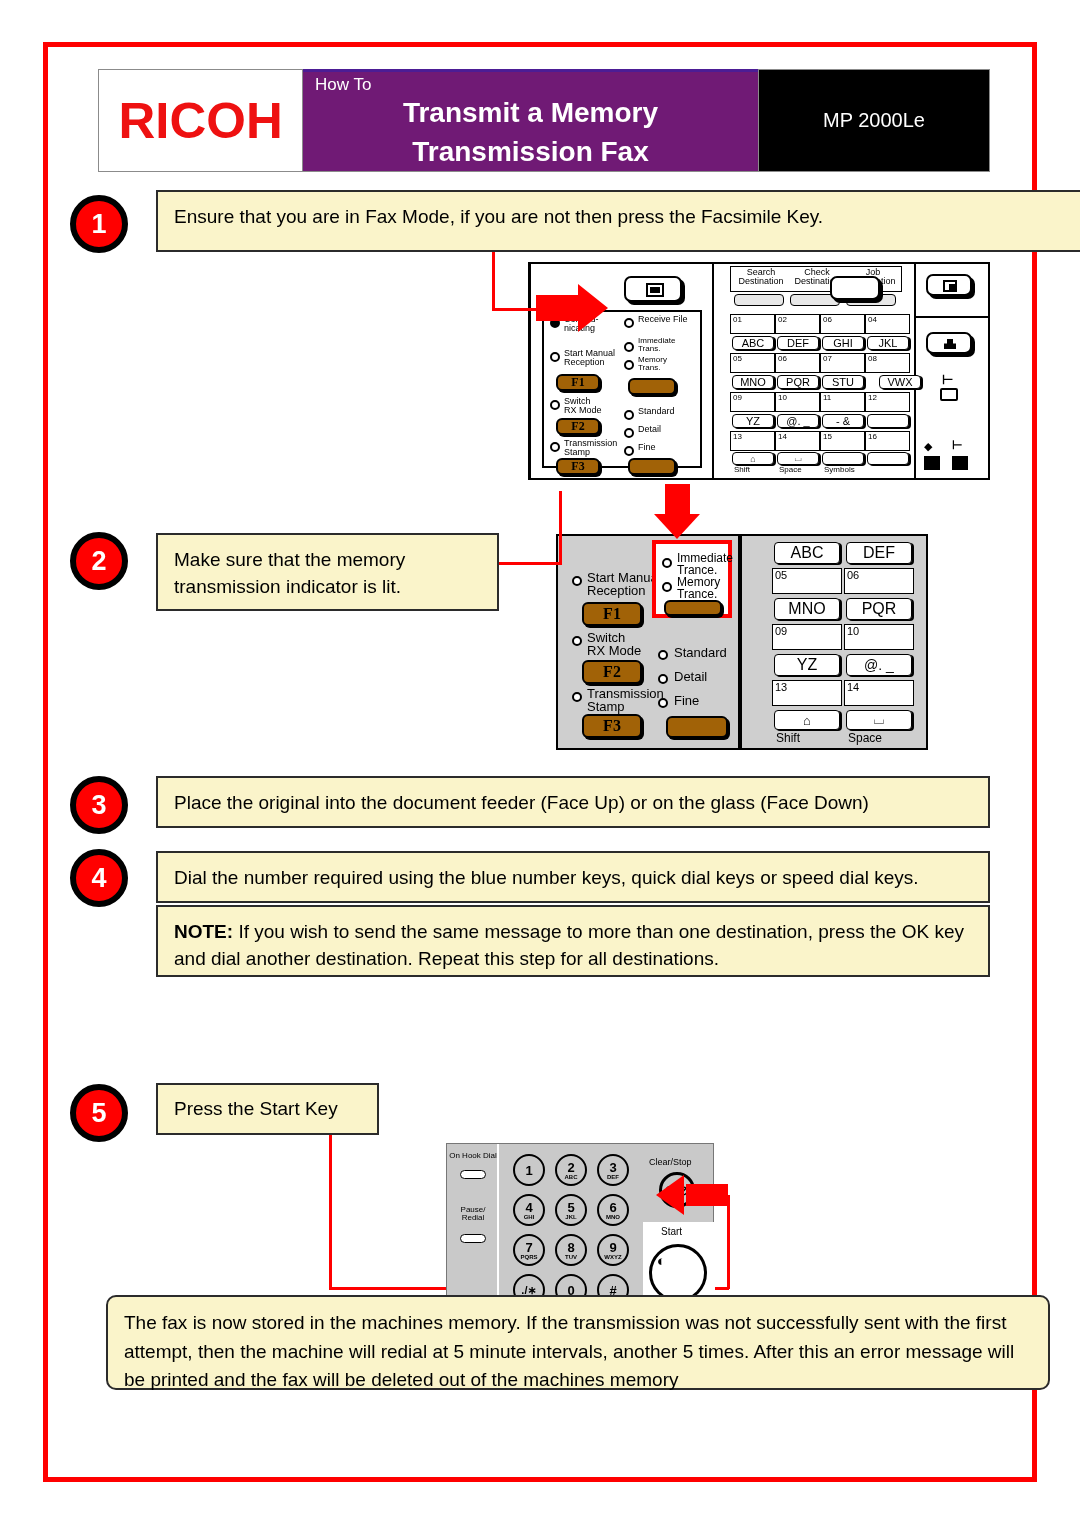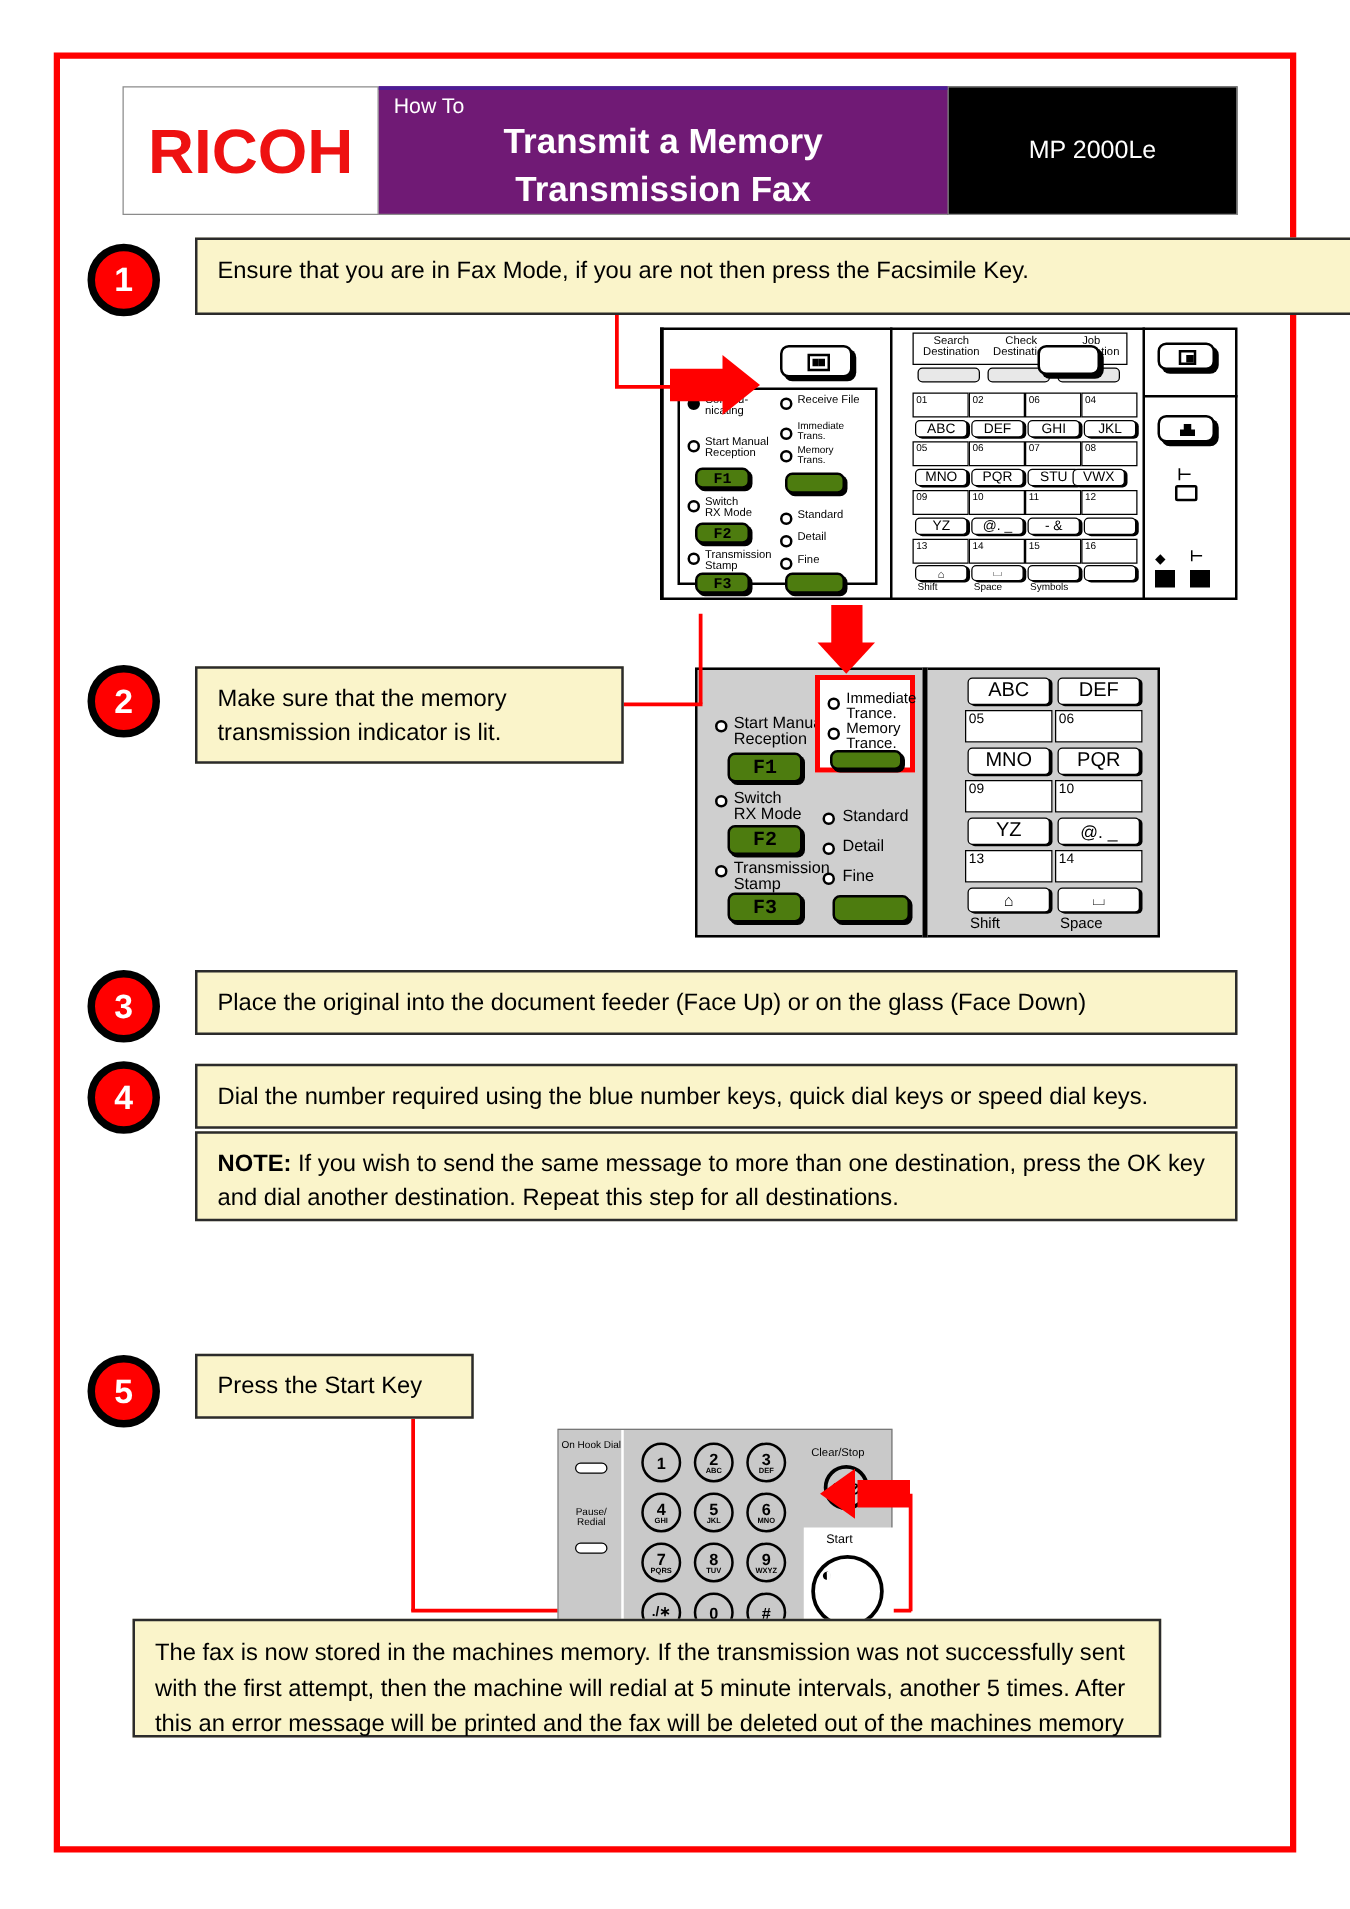--- a/index.html
+++ b/index.html
@@ -205,25 +205,25 @@
     position: absolute;
     width: 10px; height: 10px;
     border-radius: 50%;
     border: 2px solid #000000;
     background: #ffffff;
     box-sizing: border-box;
   }
   .cp-led.on { background: #000000; }
   .fkey {
     position: absolute;
-    background: #4d7c0f;
+    background: #a16207;
     border: 2px solid #000000;
     border-radius: 6px;
     box-sizing: border-box;
-    font-family: Liberation Mono, monospace;
+    font-family: Liberation Serif, serif;
     font-weight: bold;
     font-size: 12px;
     display: flex; align-items: center; justify-content: center;
     box-shadow: 2px 2px 0 #000000;
   }
   .qd-slot {
     position: absolute;
     background: #ffffff;
     border: 1px solid #000000;
     box-sizing: border-box;
@@ -427,21 +427,21 @@
     <div class="qd-key" style="left:339px; top:78px; width:42px; height:14px;">JKL</div>
 
     <div class="qd-slot" style="left:202px; top:95px; width:45px; height:20px;">05</div>
     <div class="qd-slot" style="left:247px; top:95px; width:45px; height:20px;">06</div>
     <div class="qd-slot" style="left:292px; top:95px; width:45px; height:20px;">07</div>
     <div class="qd-slot" style="left:337px; top:95px; width:45px; height:20px;">08</div>
 
     <div class="qd-key" style="left:204px; top:117px; width:42px; height:14px;">MNO</div>
     <div class="qd-key" style="left:249px; top:117px; width:42px; height:14px;">PQR</div>
     <div class="qd-key" style="left:294px; top:117px; width:42px; height:14px;">STU</div>
-    <div class="qd-key" style="left:330px; top:117px; width:42px; height:14px;">VWX</div>
+    <div class="qd-key" style="left:351px; top:117px; width:42px; height:14px;">VWX</div>
 
     <div class="qd-slot" style="left:202px; top:134px; width:45px; height:20px;">09</div>
     <div class="qd-slot" style="left:247px; top:134px; width:45px; height:20px;">10</div>
     <div class="qd-slot" style="left:292px; top:134px; width:45px; height:20px;">11</div>
     <div class="qd-slot" style="left:337px; top:134px; width:45px; height:20px;">12</div>
 
     <div class="qd-key" style="left:204px; top:156px; width:42px; height:14px;">YZ</div>
     <div class="qd-key" style="left:249px; top:156px; width:42px; height:14px;">@. _</div>
     <div class="qd-key" style="left:294px; top:156px; width:42px; height:14px;">- &amp;</div>
     <div class="qd-key" style="left:339px; top:156px; width:42px; height:14px;"></div>
@@ -611,15 +611,15 @@
 
     <div id="kp-clear-label" style="left:202px; top:13px;">Clear/Stop</div>
     <div id="kp-clear" style="left:212px; top:28px;">C/⊘</div>
 
     <div id="kp-start-zone" style="left:196px; top:78px; width:72px; height:93px;"></div>
     <div id="kp-start-label" style="left:214px; top:82px;">Start</div>
     <div id="kp-start-btn" style="left:202px; top:100px;"></div>
     <div id="kp-start-glyph" style="left:210px; top:108px;">◐</div>
   </div>
 
-  <div class="callout" style="left:58px; top:1248px; width:823px; height:95px; line-height:1.5;">The fax is now stored in the machines memory. If the transmission was not successfully sent with the first attempt, then the machine will redial at 5 minute intervals, another 5 times. After this an error message will be printed and the fax will be deleted out of the machines memory</div>
+  <div class="callout" style="left:58px; top:1248px; width:944px; height:95px; line-height:1.5;border-radius:10px;">The fax is now stored in the machines memory. If the transmission was not successfully sent with the first attempt, then the machine will redial at 5 minute intervals, another 5 times. After this an error message will be printed and the fax will be deleted out of the machines memory</div>
 
 </div>
 
 </body></html>

